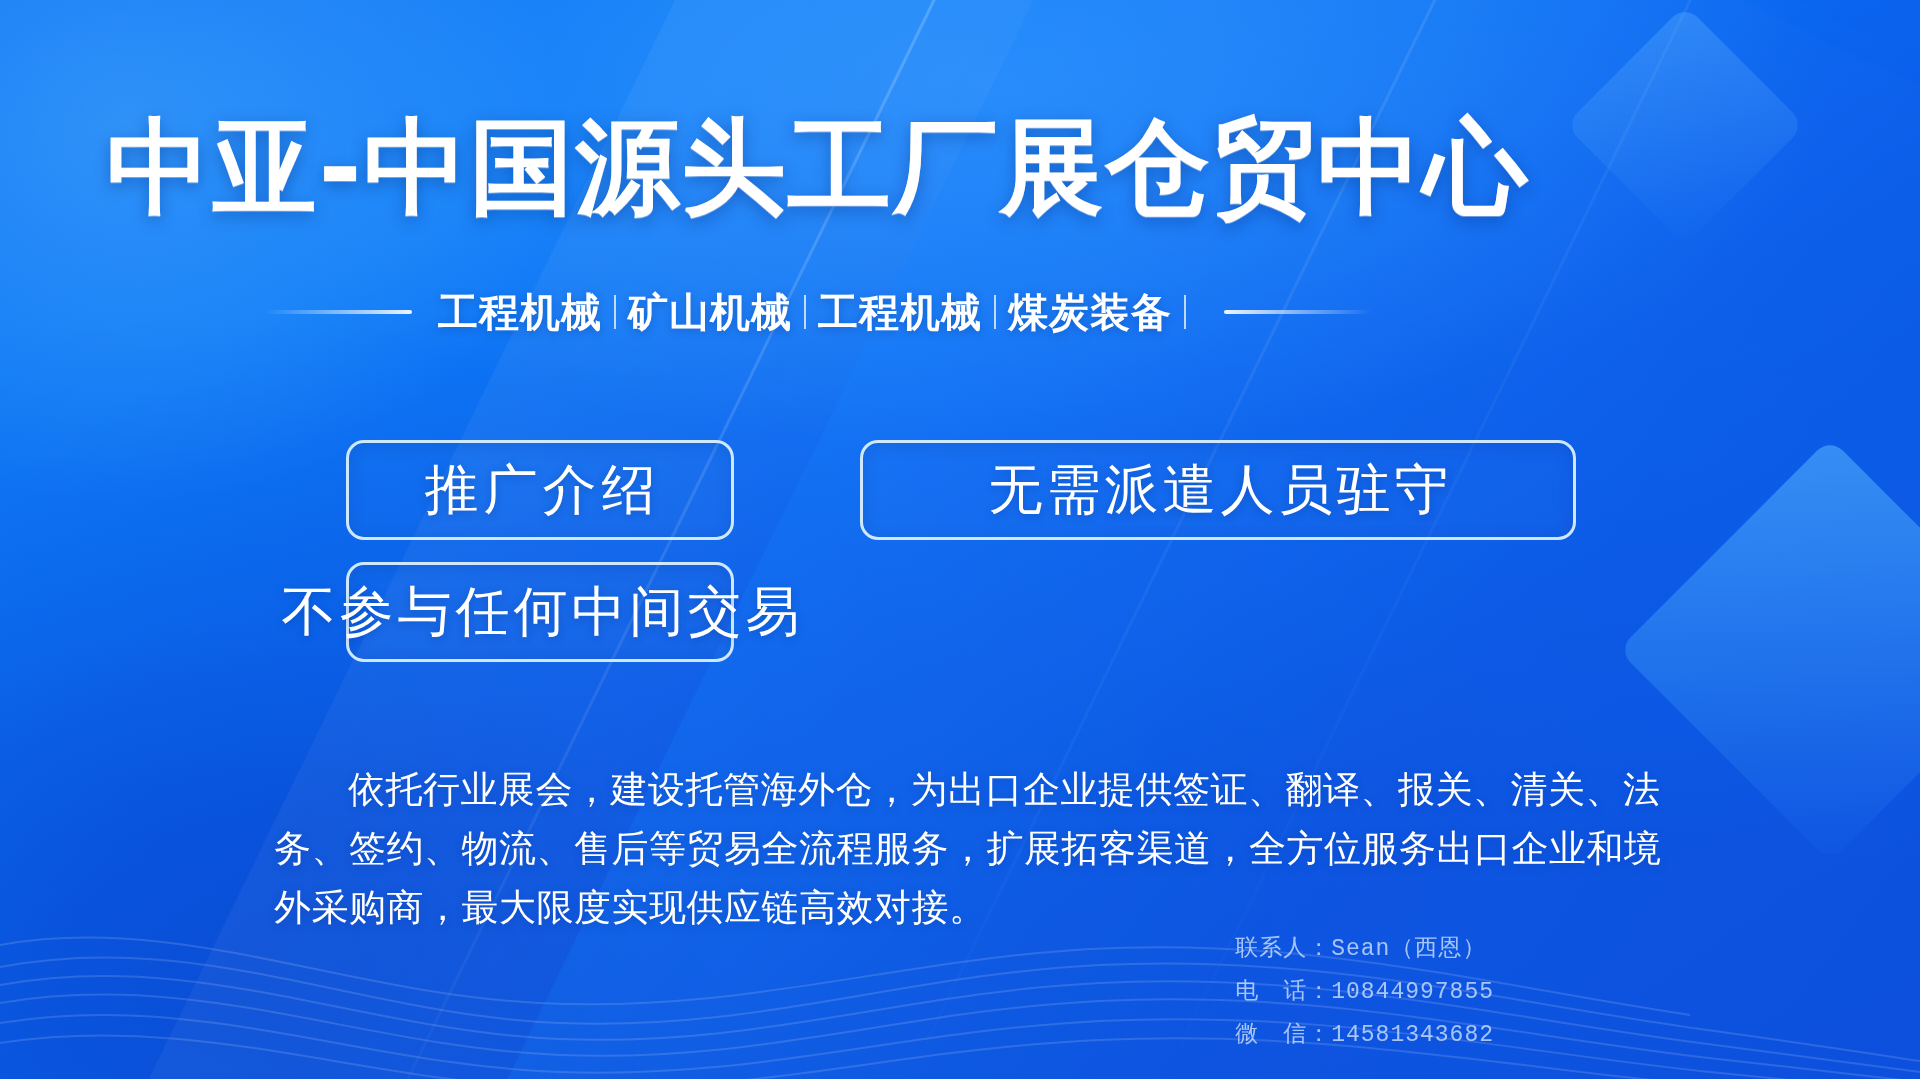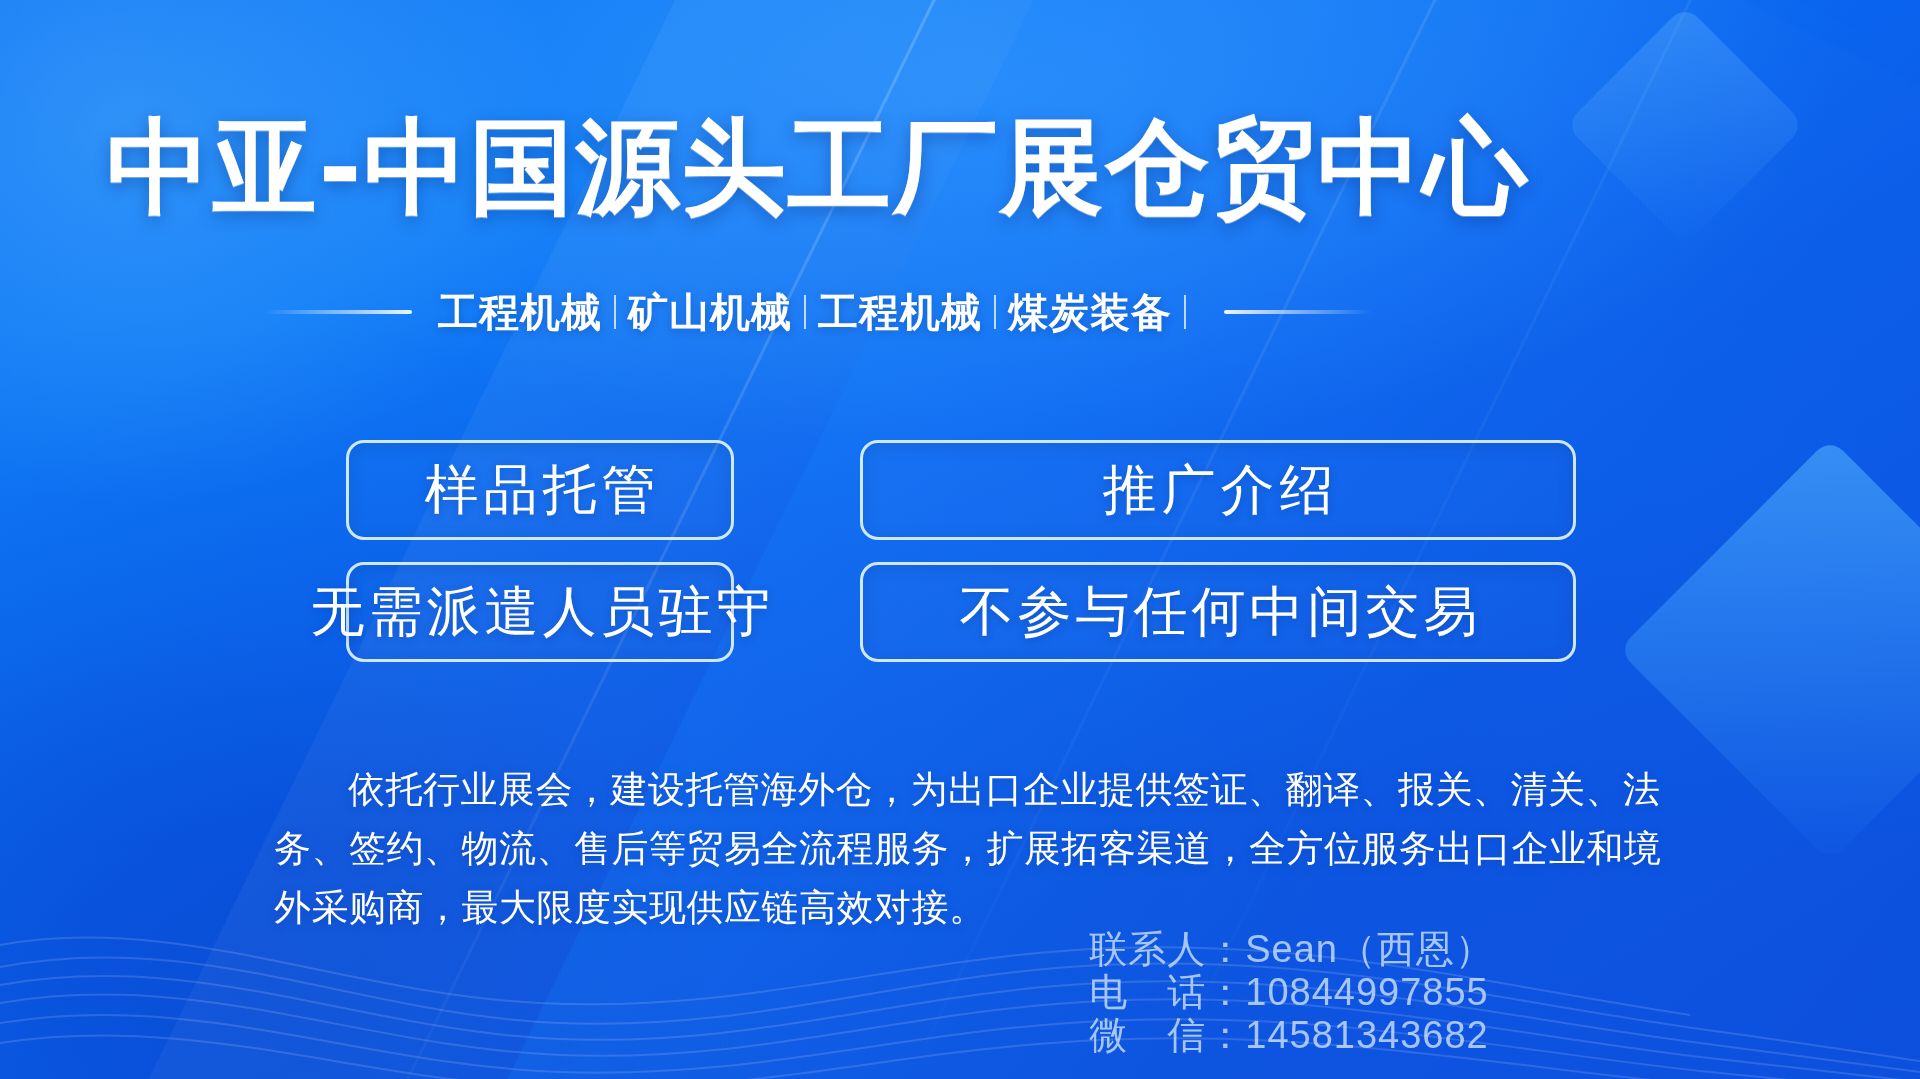--- a/index.html
+++ b/index.html
@@ -152,22 +152,22 @@
     letter-spacing:0.5px;
     text-shadow:0 2px 8px rgba(0,40,120,0.26);
     margin-left:12px;
   }
 
   .contact {
     position:absolute; right:142px; bottom:22px;
     text-align:left;
   }
   .contact-line {
-    font-family:Liberation Sans, sans-serif;
-    font-size:38px;
+    font-family:Liberation Mono, monospace;
+    font-size:23px;
     line-height:43px;
     color:rgba(226,240,255,0.72);
     letter-spacing:1px;
     white-space:nowrap;
   }
 </style>
 </head>
 <body>
 
 <div id="poster">
@@ -207,23 +207,20 @@
         <span>工程机械</span>
         <i class="sep"></i>
         <span>煤炭装备</span>
         <i class="sep"></i>
       </div>
       <div class="rule right"></div>
     </div>
 
     <div class="pill-grid">
       <div class="pill">
-        <span>样品托管</span>
-      </div>
-      <div class="pill">
         <span>推广介绍</span>
       </div>
       <div class="pill wide">
         <span>无需派遣人员驻守</span>
       </div>
       <div class="pill wide">
         <span>不参与任何中间交易</span>
       </div>
     </div>
 

